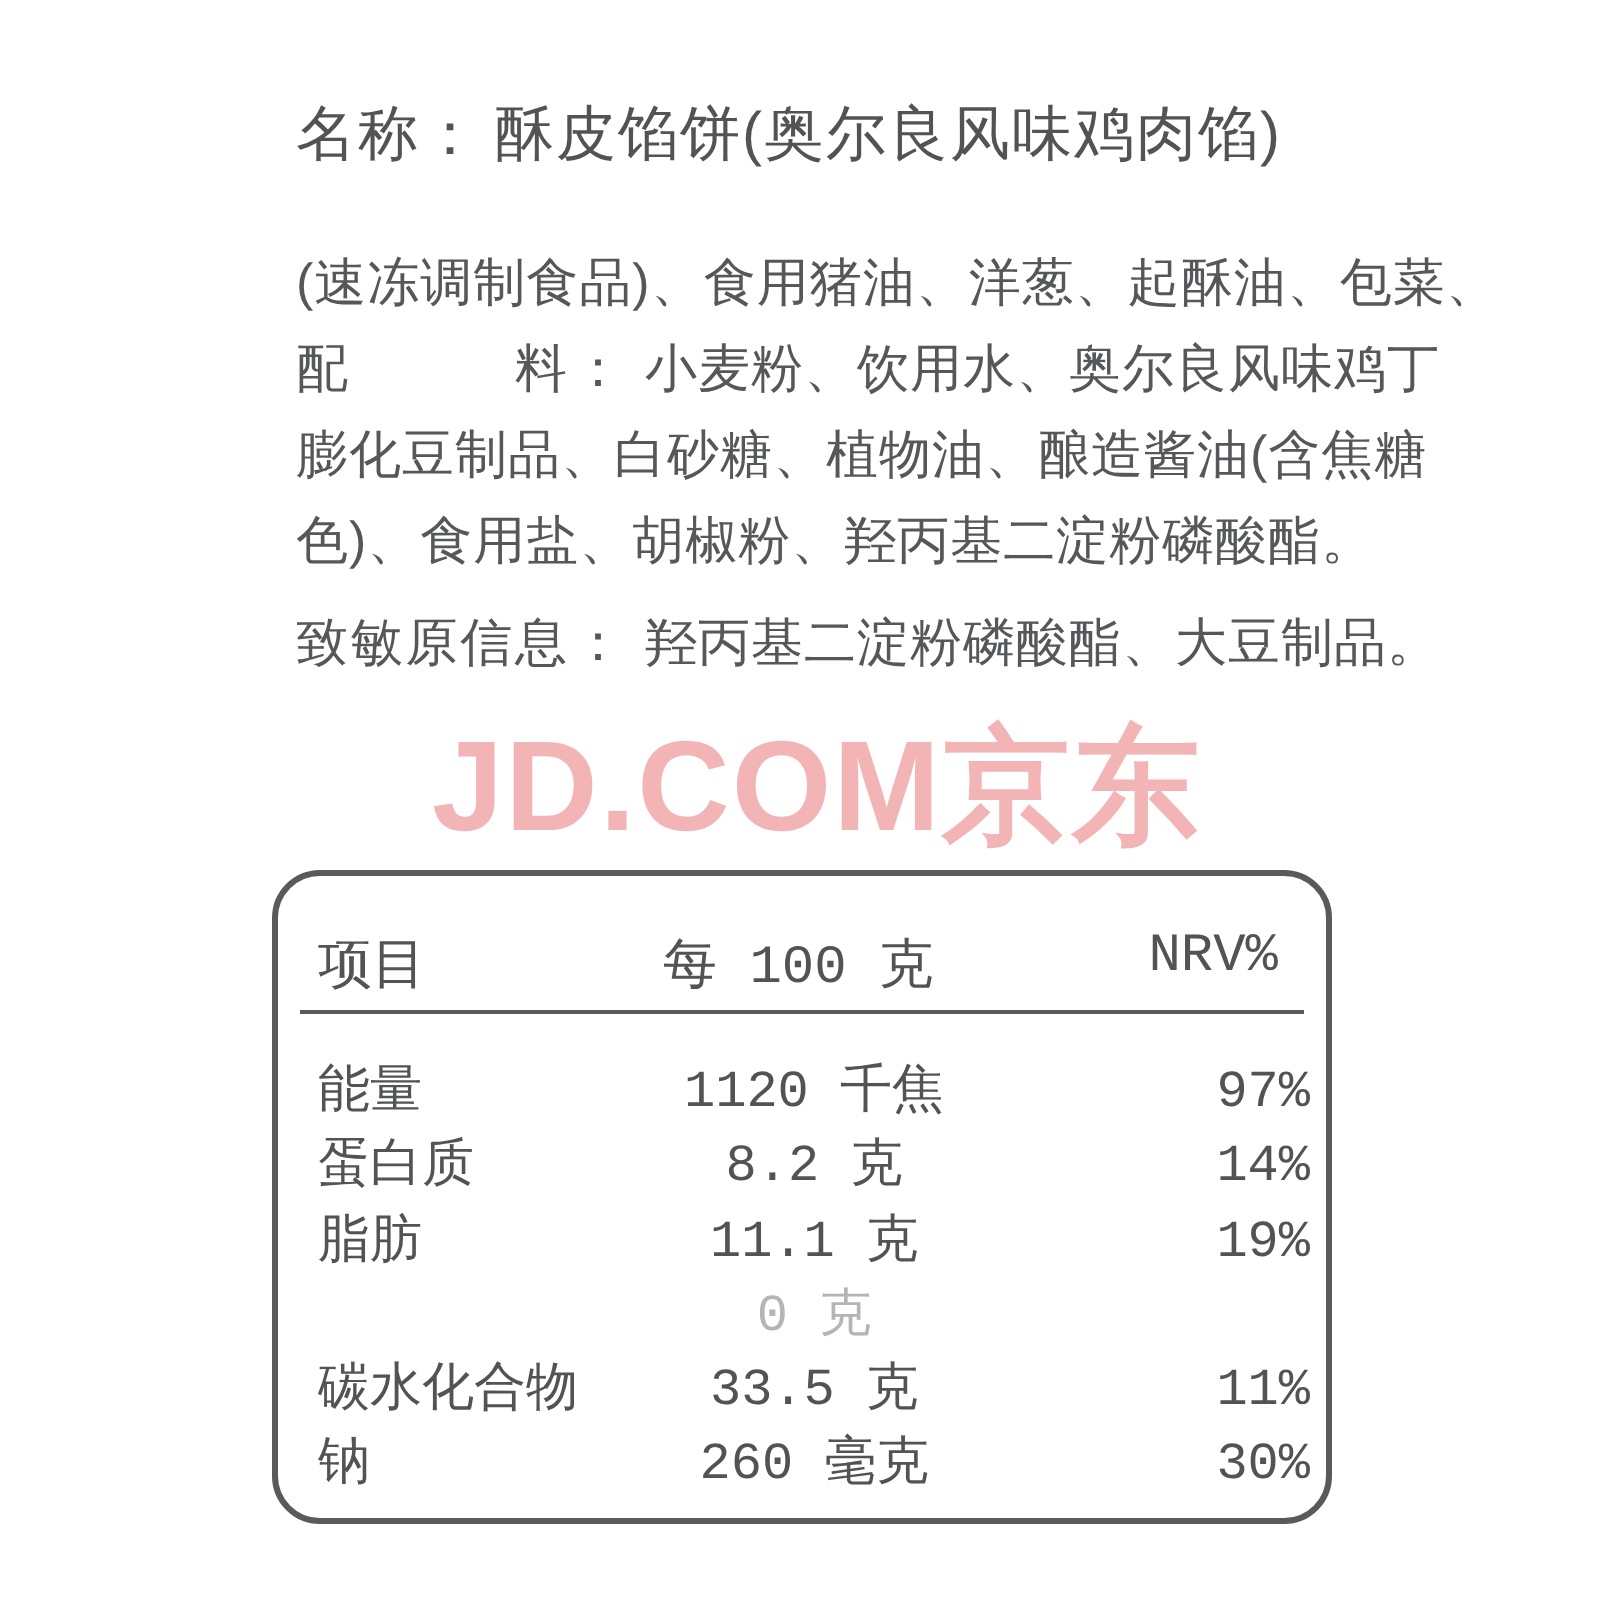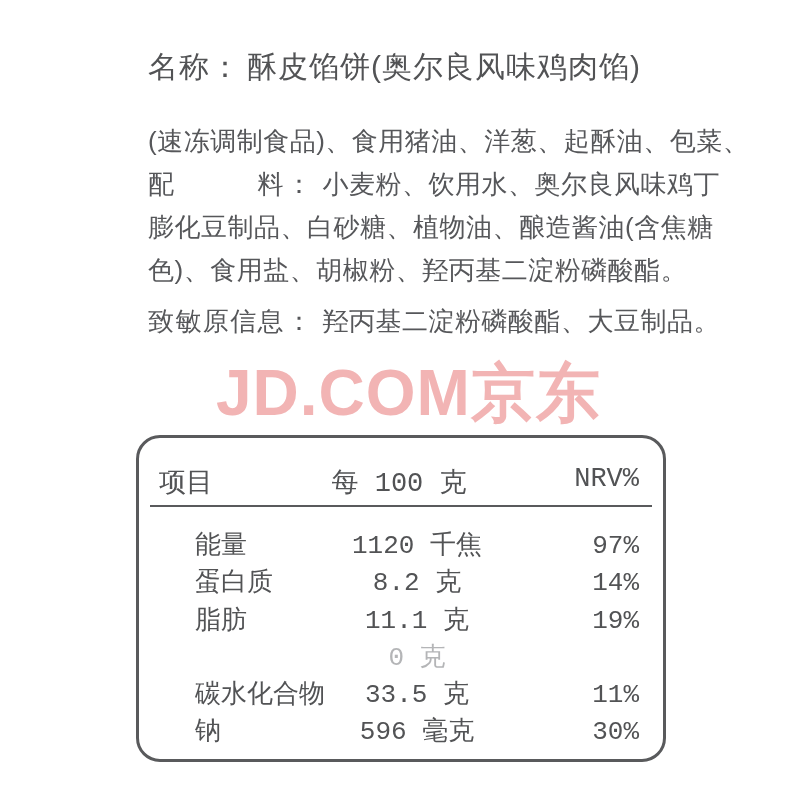--- a/index.html
+++ b/index.html
@@ -50,21 +50,21 @@
     background:transparent;z-index:2;font-family:Liberation Mono, monospace;
   }
   .thead{position:absolute;top:26px;left:20px;right:24px;height:30px;font-size:27px;color:#525355;}
   .thead .c1{position:absolute;left:0;top:0;}
   .thead .c2{position:absolute;left:50%;top:0;transform:translateX(-50%);white-space:nowrap;}
   .thead .c3{position:absolute;right:0;top:0;}
   .tdivider{
     position:absolute;top:67px;left:11px;right:11px;height:0;
     border-top:2.5px solid #595a5c;
   }
-  .trows{position:absolute;top:90px;left:20px;right:24px;margin-left:36px;}
+  .trows{position:absolute;top:90px;left:20px;right:8px;}
   .nrow{position:relative;height:37.3px;line-height:37.3px;font-size:26px;color:#525355;}
   .nrow .c1{position:absolute;left:0;top:0;white-space:nowrap;}
   .nrow .c2{position:absolute;left:50%;top:0;transform:translateX(-50%);white-space:nowrap;}
   .nrow .c3{position:absolute;right:0;top:0;white-space:nowrap;}
   .nrow.muted{color:#b4b5b7;}
 </style>
 </head>
 <body>
 
 <div class="page">
@@ -121,19 +121,19 @@
           <span class="c2">0 克</span>
           <span class="c3"></span>
         </div>
         <div class="nrow">
           <span class="c1">碳水化合物</span>
           <span class="c2">33.5 克</span>
           <span class="c3">11%</span>
         </div>
         <div class="nrow">
           <span class="c1">钠</span>
-          <span class="c2">596 毫克</span>
+          <span class="c2">260 毫克</span>
           <span class="c3">30%</span>
         </div>
       </div>
   </div>
 
 </div>
 
 </body></html>

